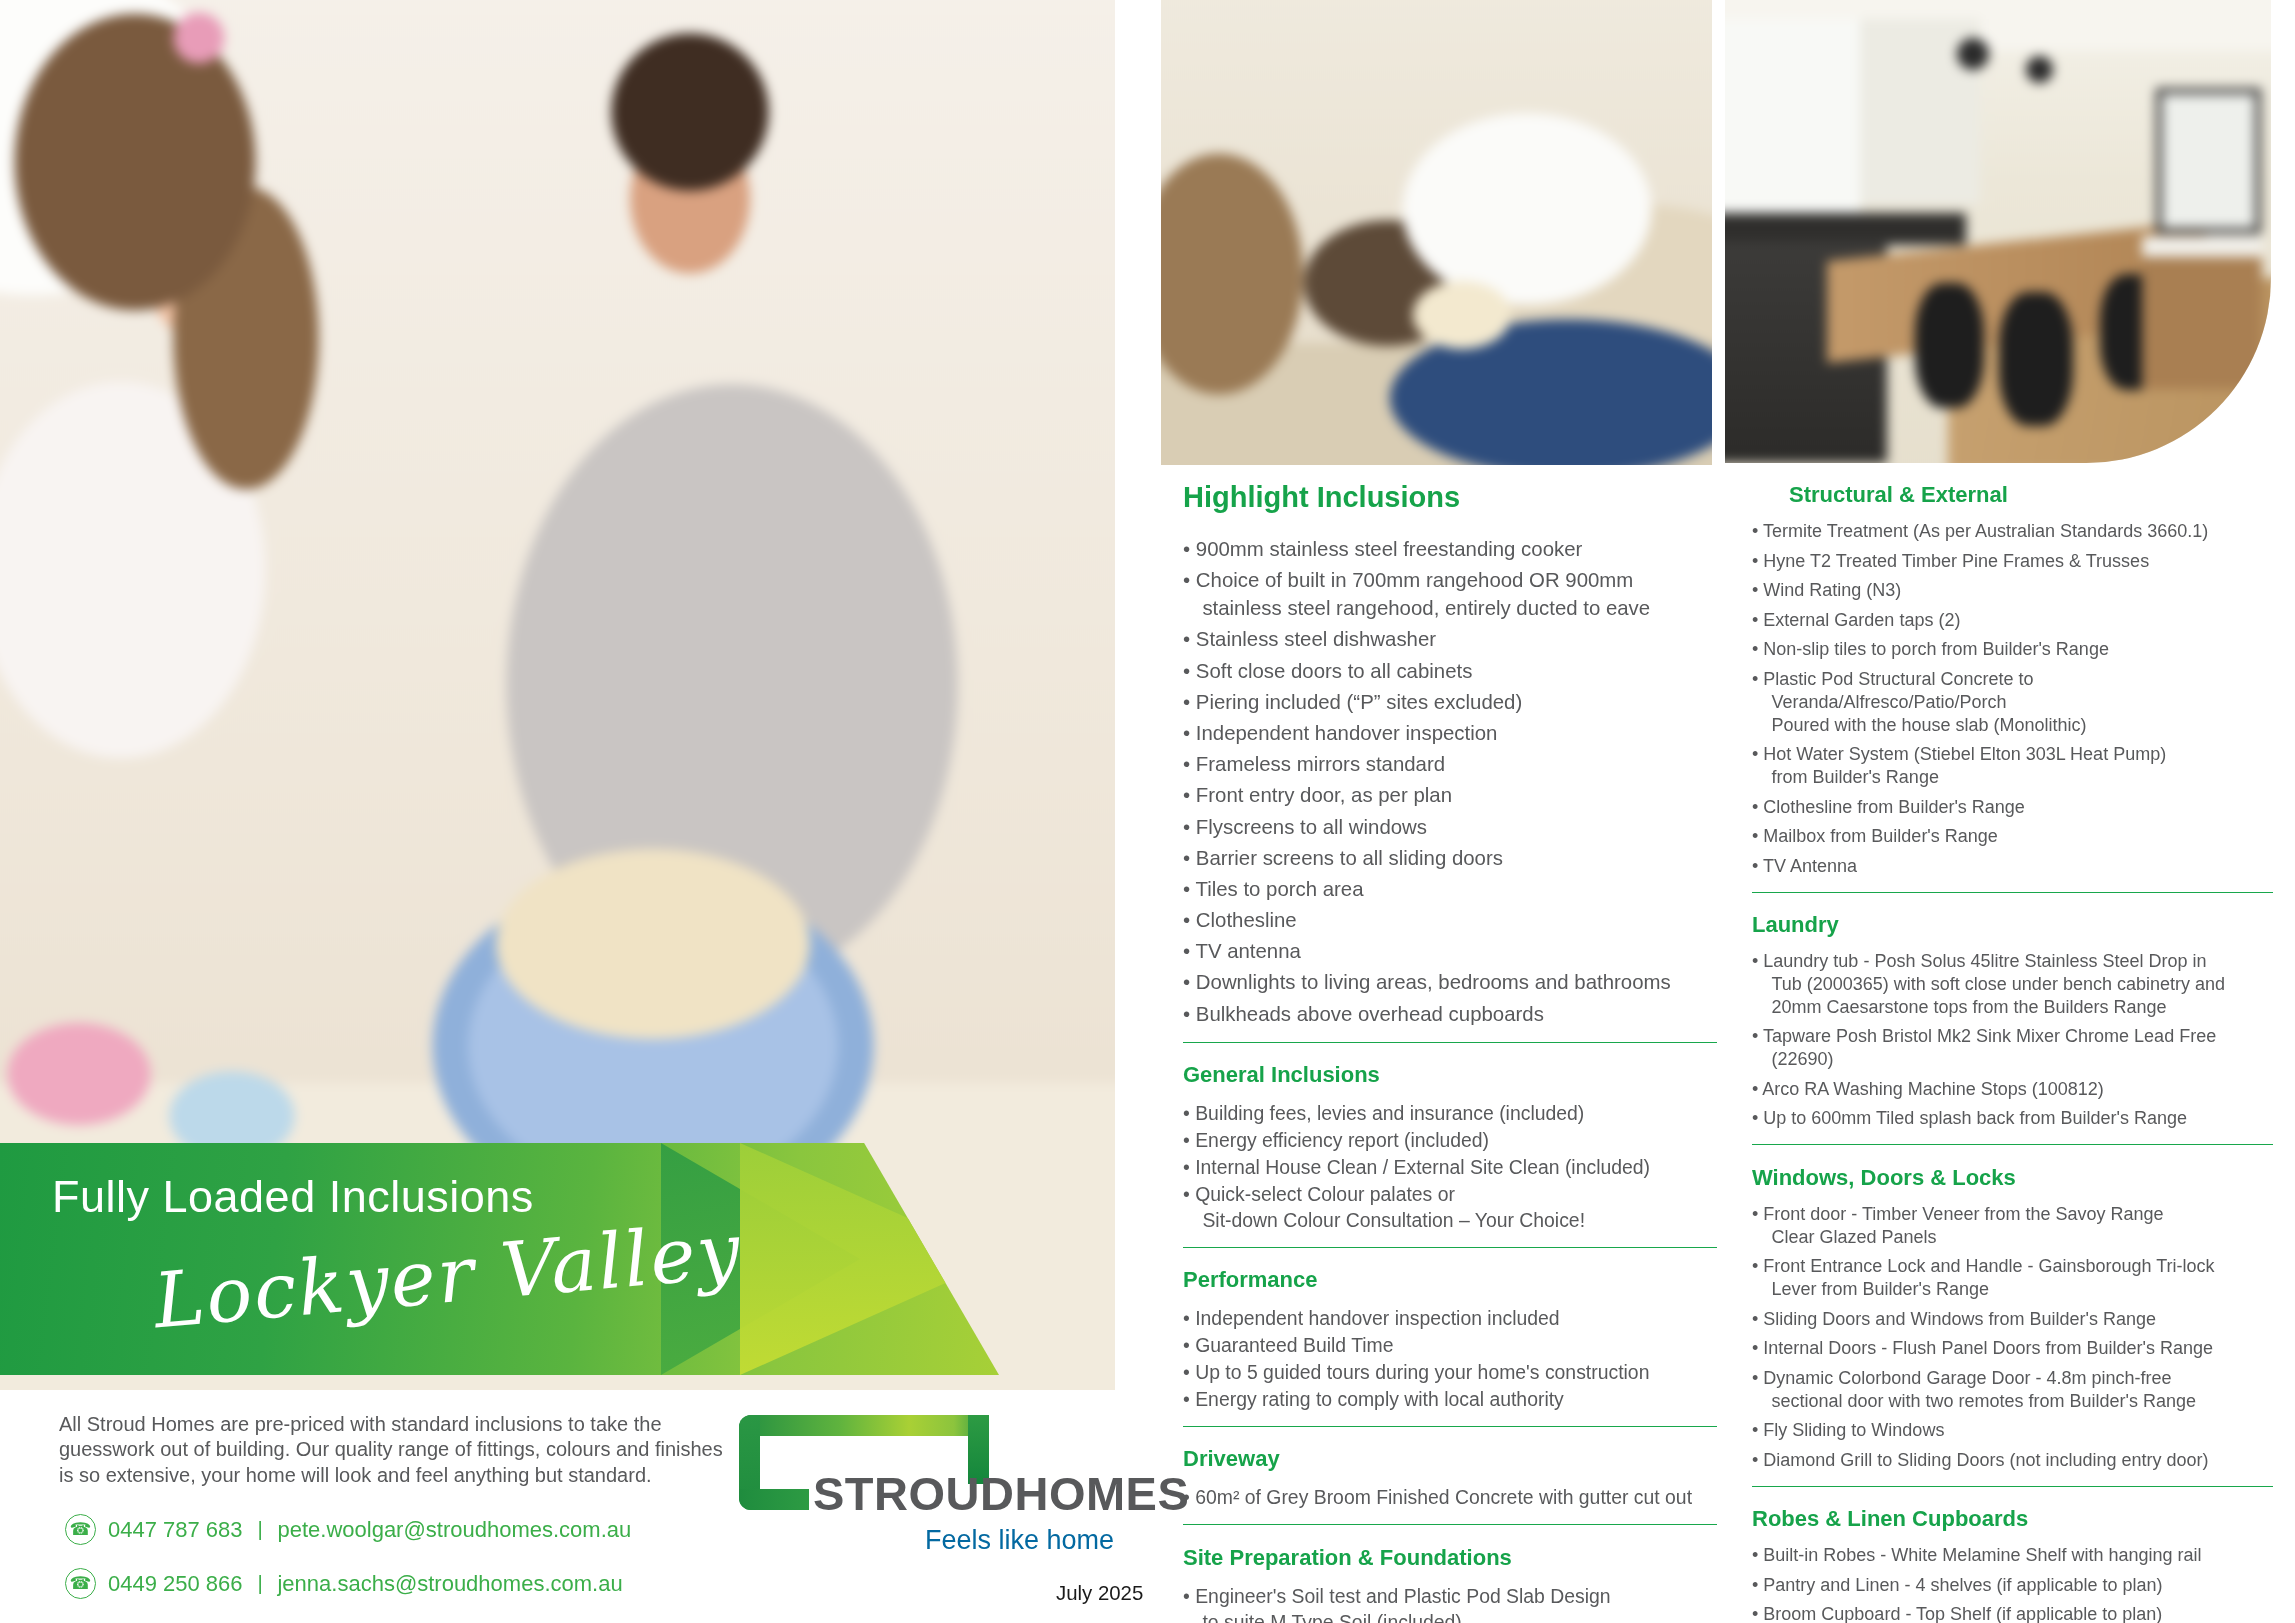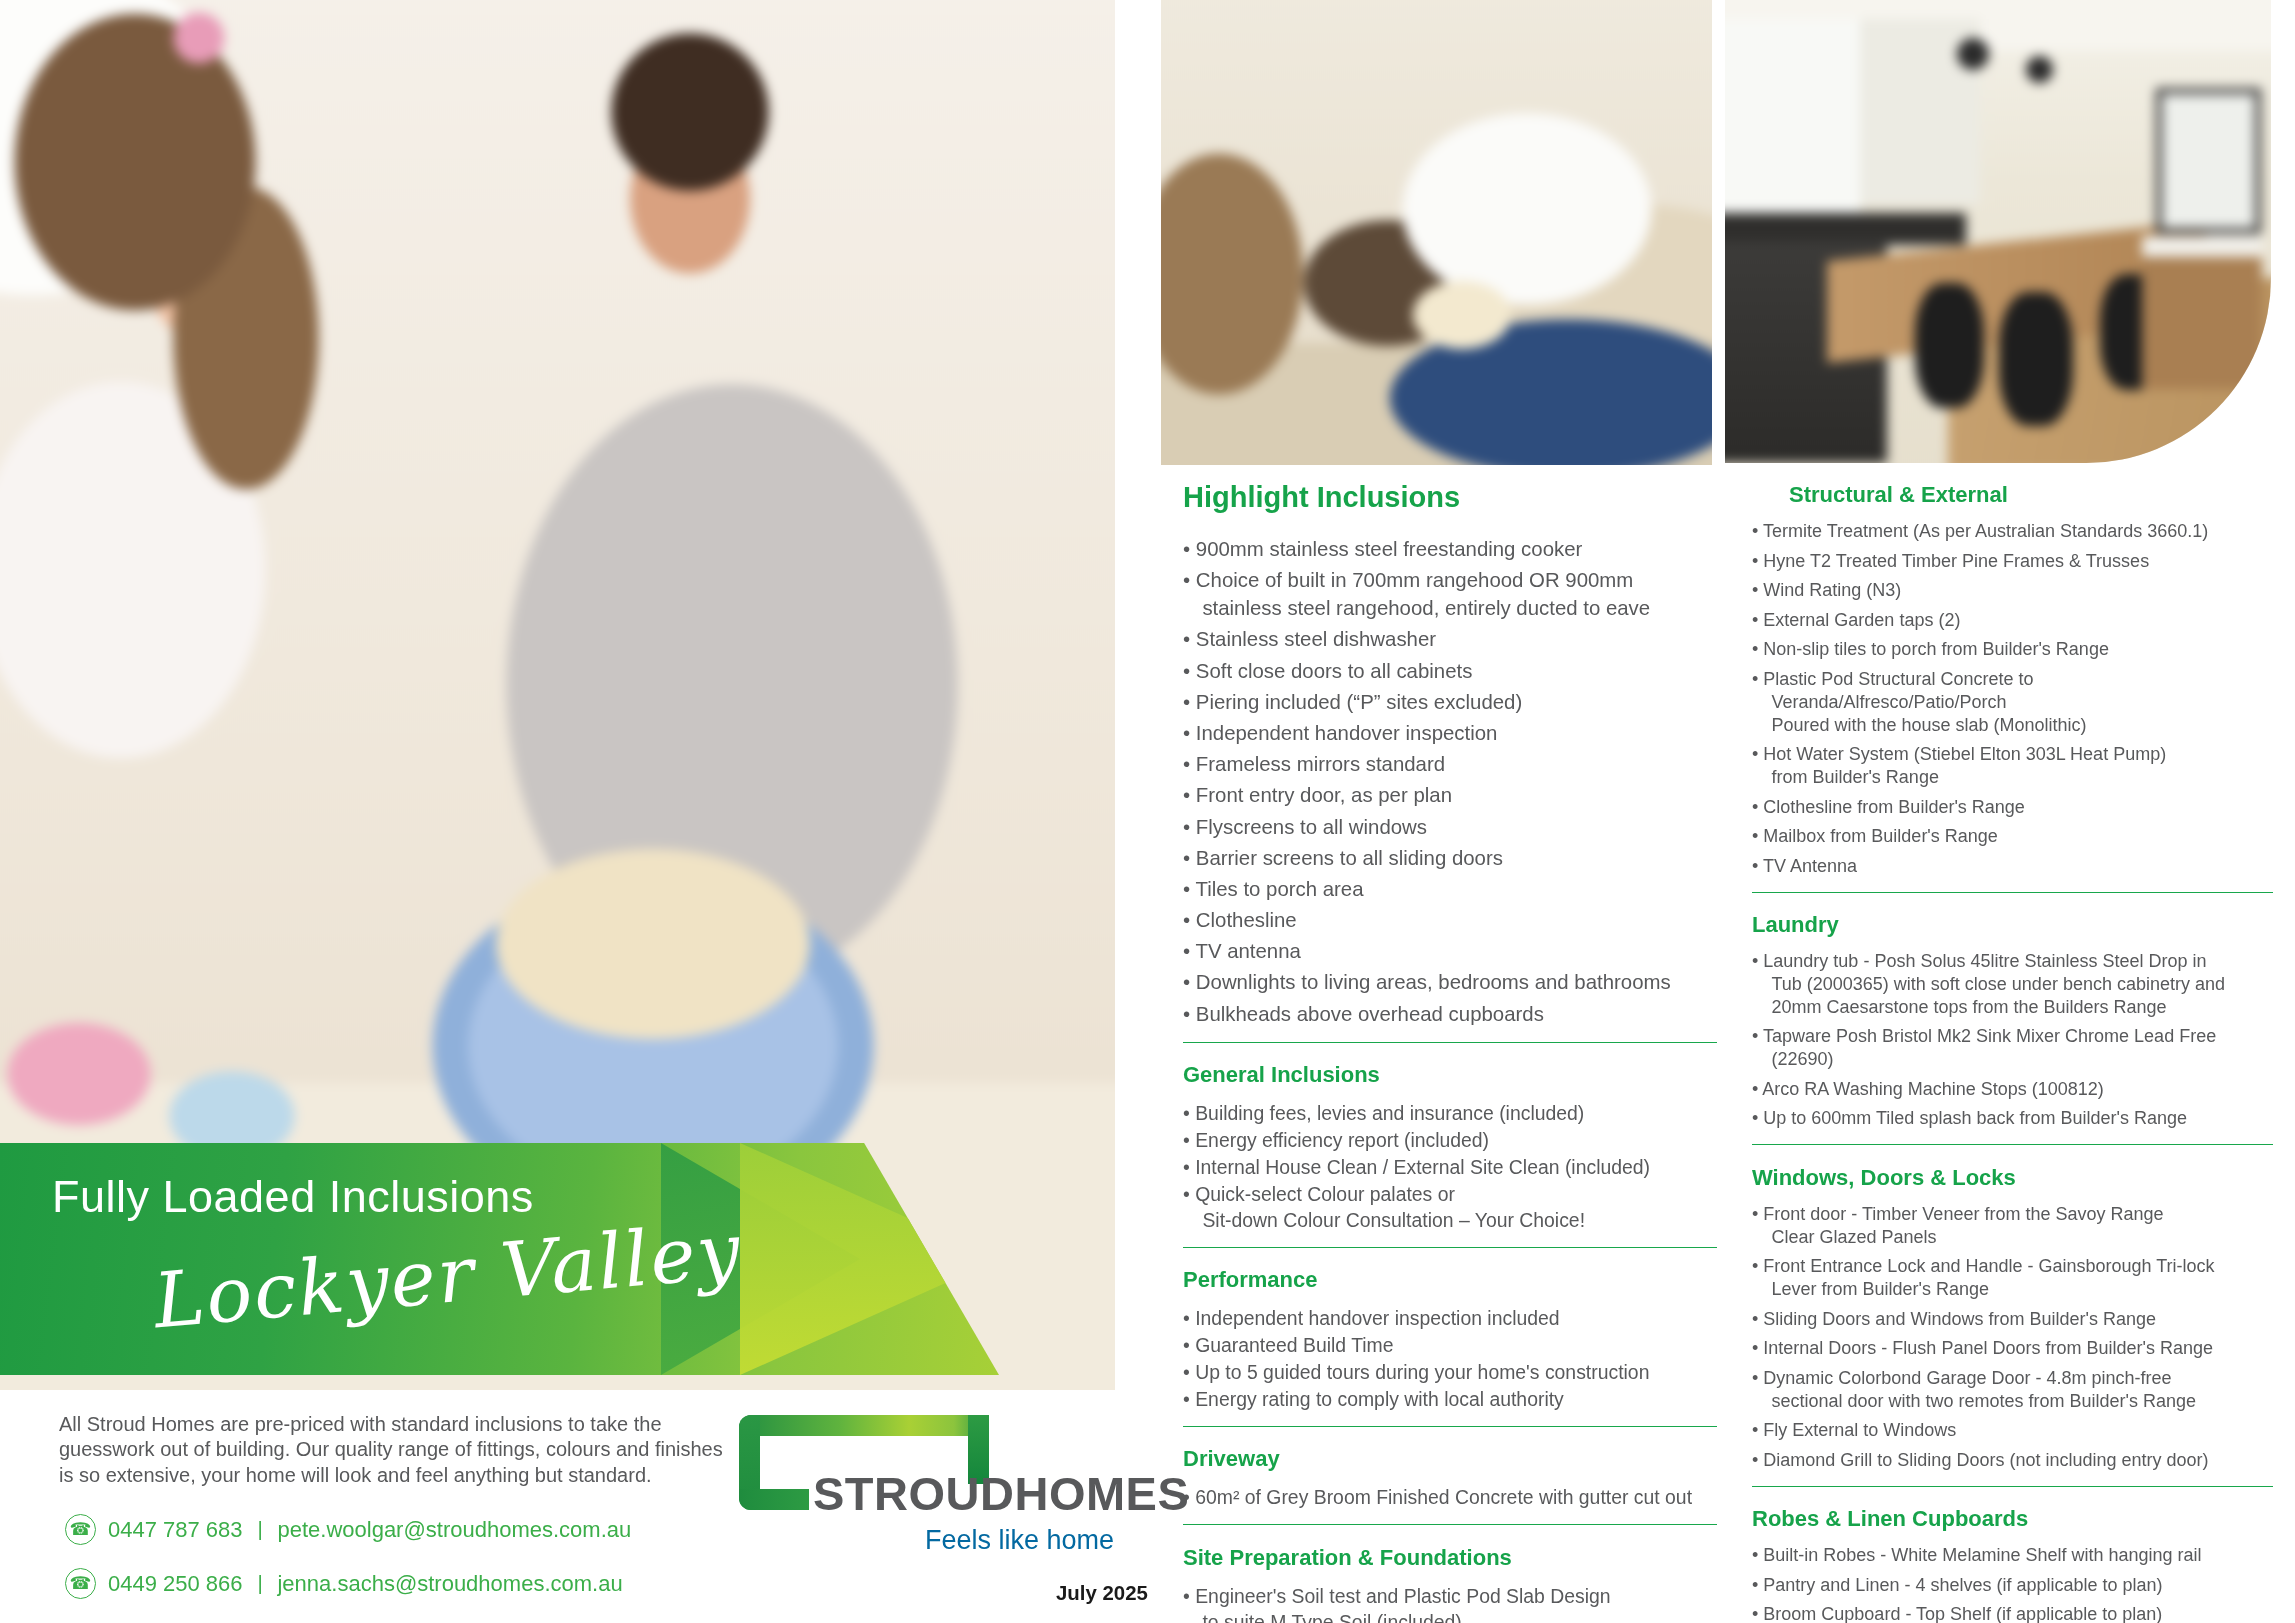--- a/index.html
+++ b/index.html
@@ -93,21 +93,21 @@
     background:linear-gradient(180deg,#2a9744,#1f8c3e);}
   .lg-right{left:229px;top:0;width:21px;height:69px;
     background:linear-gradient(180deg,#2d9b43,#14863c);}
   .lg-bottom{left:0;top:74px;width:70px;height:21px;border-radius:0 0 0 12px;
     background:linear-gradient(90deg,#1f8c3e,#2d9b43);}
   .logo-word{position:absolute;left:813px;top:1466px;font-size:47px;color:#58595b;letter-spacing:0.5px;}
   .logo-word .bold{font-weight:700;}
   .logo-word .light{font-weight:700;}
   .logo-tagline{position:absolute;left:813px;top:1525px;width:301px;text-align:right;
     font-size:27px;color:#0369a1;}
-  .doc-date{position:absolute;left:1056px;top:1582px;font-size:20.4px;font-weight:700;color:#1a1a1a;}
+  .doc-date{position:absolute;left:1056px;top:1582px;font-size:20.4px;font-weight:400;color:#1a1a1a;}
 
   
   .col{position:absolute;}
   .col-mid{left:1183px;top:481px;width:534px;}
   .col-right{left:1752px;top:482px;width:521px;}
   .col h2{margin:0 0 21px 0;font-size:29px;color:#16a34a;font-weight:700;}
   .col h3{margin:19.4px 0 12px 0;font-size:22px;color:#16a34a;font-weight:700;}
   .col ul{margin:0;padding:0;list-style:none;}
   .col li{white-space:pre-line;padding-left:19.4px;text-indent:-19.4px;color:#58595b;}
   .col li::before{content:"\2022  ";}
@@ -262,21 +262,21 @@
     <h3>Windows, Doors &amp; Locks</h3>
     <ul class="rt">
         <li>Front door - Timber Veneer from the Savoy Range
 Clear Glazed Panels</li>
         <li>Front Entrance Lock and Handle - Gainsborough Tri-lock
 Lever from Builder's Range</li>
         <li>Sliding Doors and Windows from Builder's Range</li>
         <li>Internal Doors - Flush Panel Doors from Builder's Range</li>
         <li>Dynamic Colorbond Garage Door - 4.8m pinch-free
 sectional door with two remotes from Builder's   Range</li>
-        <li>Fly External to Windows</li>
+        <li>Fly Sliding to Windows</li>
         <li>Diamond Grill to Sliding Doors (not including entry door)</li>
       </ul>
     <hr class="divider">
     <h3>Robes &amp; Linen Cupboards</h3>
     <ul class="rt">
         <li>Built-in Robes - White Melamine Shelf with hanging rail</li>
         <li>Pantry and Linen - 4 shelves (if applicable to plan)</li>
         <li>Broom Cupboard - Top Shelf (if applicable to plan)</li>
       </ul>
   </div>

